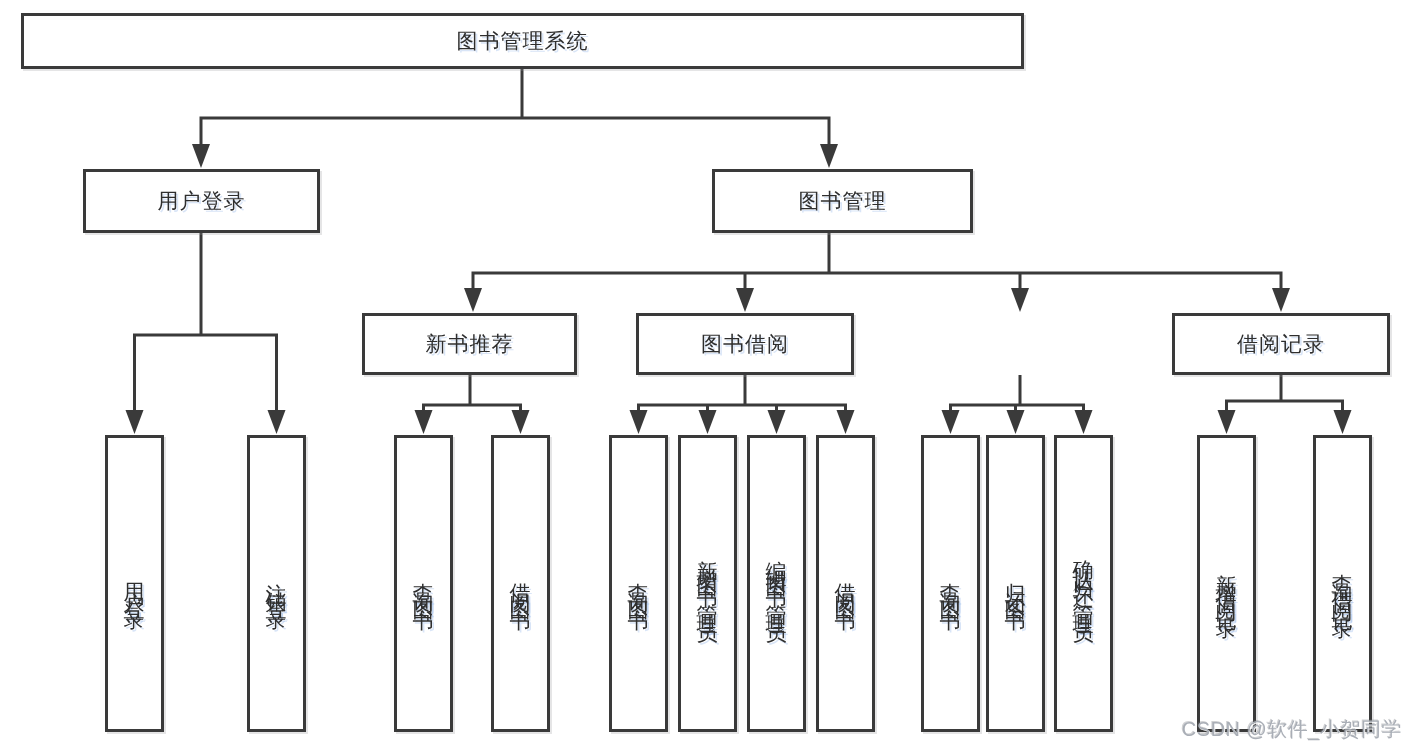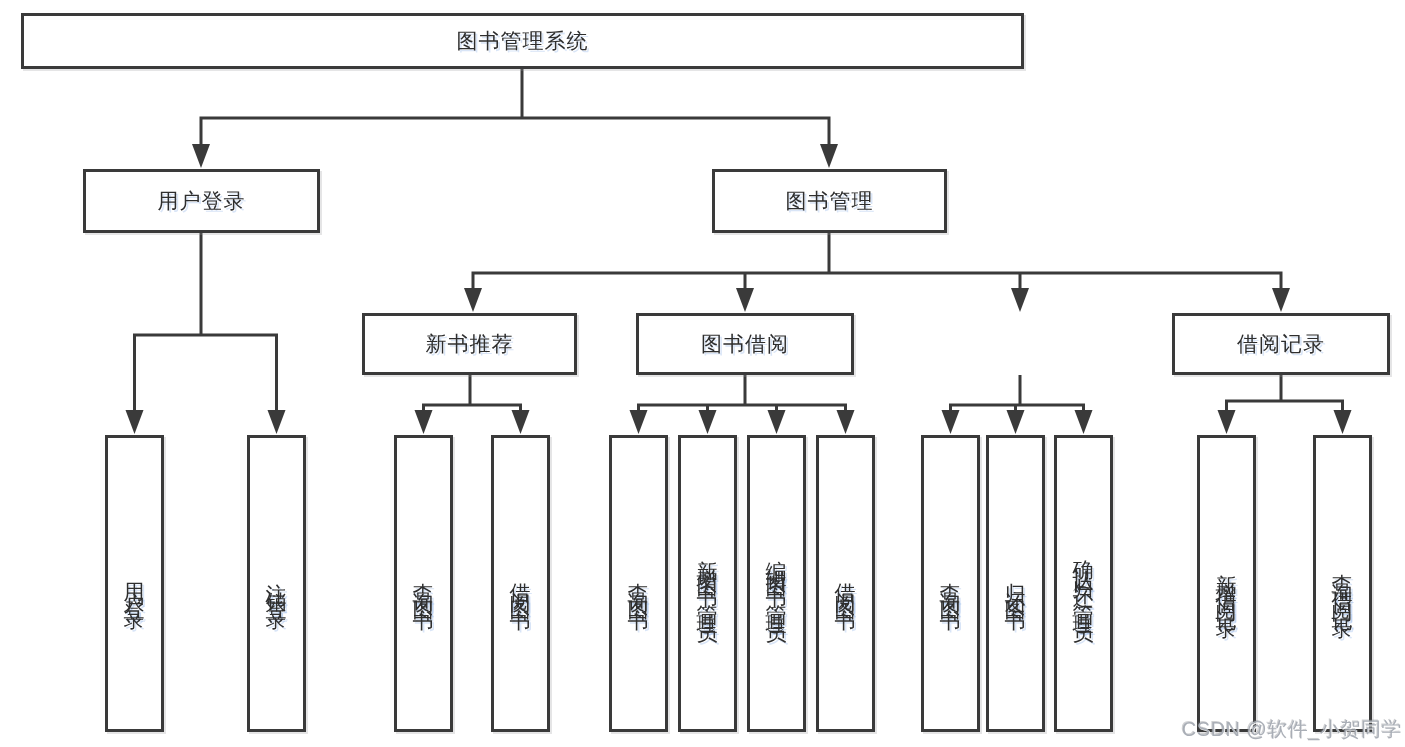--- a/index.html
+++ b/index.html
@@ -98,21 +98,21 @@
       <polygon points="1006.5,410 1024.5,410 1015.5,434"></polygon>
       <polygon points="1074.5,410 1092.5,410 1083.5,434"></polygon>
       <polygon points="1217.5,410 1235.5,410 1226.5,434"></polygon>
       <polygon points="1333.5,410 1351.5,410 1342.5,434"></polygon>
     </g>
   </svg>
 
   <div class="node hbox" style="left:21px; top:13px; width:1003px; height:56px;">图书管理系统</div>
 
   <div class="node hbox" style="left:83px; top:169px; width:237px; height:64px;">用户登录</div>
-  <div class="node hbox" style="left:712px; top:169px; width:235px; height:64px;">图书管理</div>
+  <div class="node hbox" style="left:712px; top:169px; width:261px; height:64px;">图书管理</div>
 
   <div class="node hbox" style="left:362px; top:313px; width:215px; height:62px;">新书推荐</div>
   <div class="node hbox" style="left:636px; top:313px; width:218px; height:62px;">图书借阅</div>
   <div class="node hbox" style="left:1172px; top:313px; width:218px; height:62px;">借阅记录</div>
 
   <div class="node vbox" style="left:105px; top:435px; width:59px; height:297px;">用户登录</div>
   <div class="node vbox" style="left:247px; top:435px; width:59px; height:297px;">注销登录</div>
 
   <div class="node vbox" style="left:394px; top:435px; width:59px; height:297px;">查询图书</div>
   <div class="node vbox" style="left:491px; top:435px; width:59px; height:297px;">借阅图书</div>

